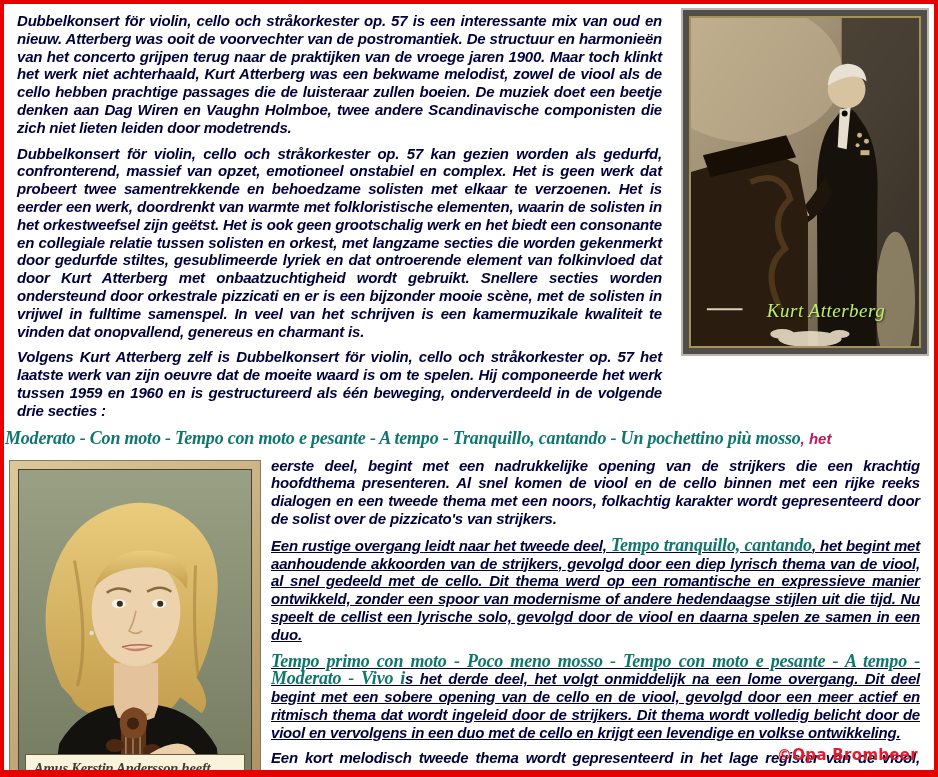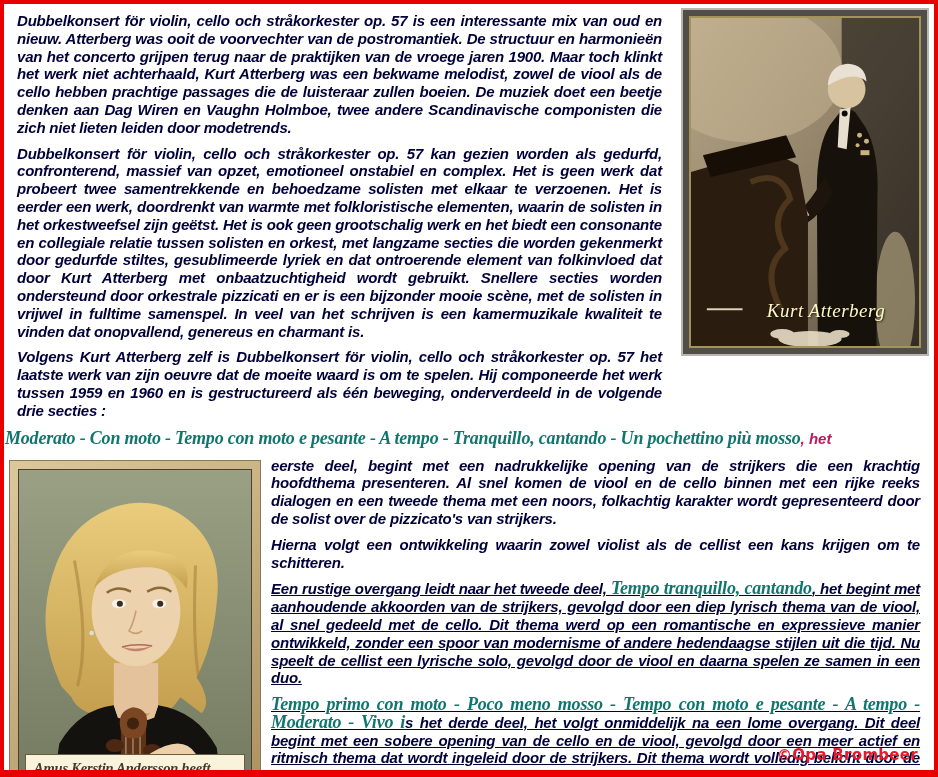--- a/index.html
+++ b/index.html
@@ -58,21 +58,21 @@
   }
   .atterberg-inner{
     position:relative;width:100%;height:100%;
     box-sizing:border-box;
     border:2px solid #a39358;
     overflow:hidden;background:#6b5f4d;
   }
   .atterberg-caption{
     position:absolute;left:0;right:0;bottom:24px;
     text-align:center;padding-left:42px;
-    color:#fef9c3;
+    color:#bef264;
     font-family:"Liberation Serif",serif;
     font-style:italic;font-size:19px;letter-spacing:0.5px;
     text-shadow:1px 1px 2px rgba(0,0,0,0.7);
   }
   .andersson-frame{
     float:left;
     width:252px;height:375px;
     box-sizing:border-box;
     margin:3px 10px 0 0;
     background:linear-gradient(145deg,#dcc89b 0%,#c5ad7e 45%,#a98c5c 100%);
@@ -222,21 +222,20 @@
           <ellipse cx="132" cy="304" rx="9" ry="6.5" fill="#4c2812"></ellipse>
 
           <path d="M130 282 Q162 262 175 282 Q186 302 170 324 Q151 340 136 324 Q125 302 130 282 Z" fill="#ecd0aa"></path>
           <path d="M140 290 Q156 284 168 292 M138 304 Q156 298 170 306" stroke="#c9a478" stroke-width="1.6" fill="none"></path>
         </svg>
         <div class="caption-box">Amus Kerstin Andersson heeft Dubbelkonsert för violin, cello och stråkorkester in haar repertoire</div>
       </div>
     </div>
 
     <p>eerste deel, begint met een nadrukkelijke opening van de strijkers die een krachtig hoofdthema presenteren. Al snel komen de viool en de cello binnen met een rijke reeks dialogen en een tweede thema met een noors, folkachtig karakter wordt gepresenteerd door de solist over de pizzicato's van strijkers.</p>
-    <p>Hierna volgt een ontwikkeling waarin zowel violist als de cellist een kans krijgen om te schitteren.</p>
 
     <p class="gap"><span>Een rustige overgang leidt naar het tweede deel, </span><span class="tempo-red">Tempo tranquillo, cantando</span><span>, het begint met aanhoudende akkoorden van de strijkers, gevolgd door een diep lyrisch thema van de viool, al snel gedeeld met de cello. Dit thema werd op een romantische en expressieve manier ontwikkeld, zonder een spoor van modernisme of andere hedendaagse stijlen uit die tijd. Nu speelt de cellist een lyrische solo, gevolgd door de viool en daarna spelen ze samen in een duo.</span></p>
 
     <p class="gap"><span class="tempo-red">Tempo primo con moto - Poco meno mosso - Tempo con moto e pesante - A tempo - Moderato - Vivo i</span><span>s het derde deel, het volgt onmiddelijk na een lome overgang. Dit deel begint met een sobere opening van de cello en de viool, gevolgd door een meer actief en ritmisch thema dat wordt ingeleid door de strijkers. Dit thema wordt volledig belicht door de viool en vervolgens in een duo met de cello en krijgt een levendige en volkse ontwikkeling.</span></p>
 
     <p>Een kort melodisch tweede thema wordt gepresenteerd in het lage register van de viool, gevolgd door de cello en vervolgens wordt het hoofdthema herhaald.</p>
 
   </div>
 
   <div class="signature">©Opa Brombeer</div>

